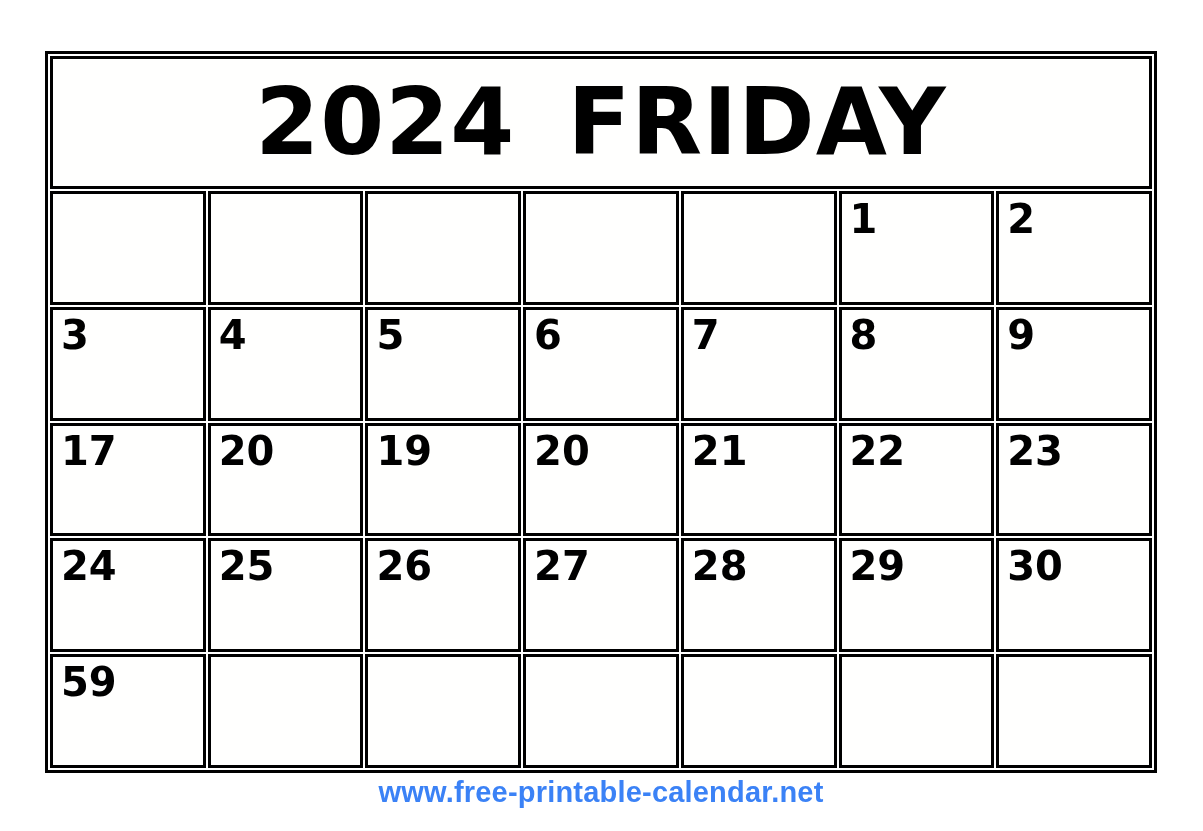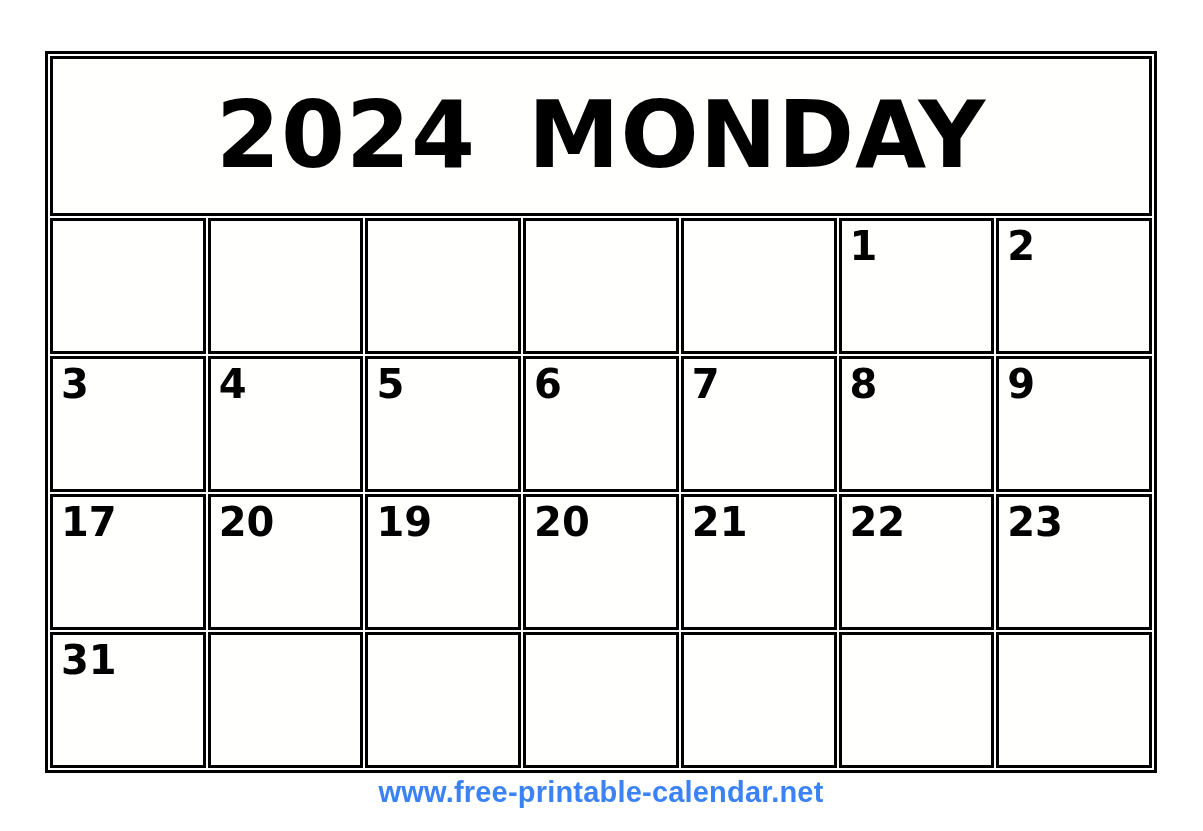--- a/index.html
+++ b/index.html
@@ -74,21 +74,21 @@
 </style>
 </head>
 <body>
 
 <div class="page">
 
   <table class="calendar">
     <tbody>
       <tr>
         <td class="title-cell" colspan="7">
-          <span class="title-text"><span class="title-year">2024</span><span class="title-month">MONDAY</span></span>
+          <span class="title-text"><span class="title-year">2024</span><span class="title-month">FRIDAY</span></span>
         </td>
       </tr>
       <tr>
         <td class="day-cell"></td>
         <td class="day-cell"></td>
         <td class="day-cell"></td>
         <td class="day-cell"></td>
         <td class="day-cell"></td>
         <td class="day-cell">1</td>
         <td class="day-cell">2</td>
@@ -105,21 +105,30 @@
       <tr>
         <td class="day-cell">17</td>
         <td class="day-cell">20</td>
         <td class="day-cell">19</td>
         <td class="day-cell">20</td>
         <td class="day-cell">21</td>
         <td class="day-cell">22</td>
         <td class="day-cell">23</td>
       </tr>
       <tr>
-        <td class="day-cell">31</td>
+        <td class="day-cell">24</td>
+        <td class="day-cell">25</td>
+        <td class="day-cell">26</td>
+        <td class="day-cell">27</td>
+        <td class="day-cell">28</td>
+        <td class="day-cell">29</td>
+        <td class="day-cell">30</td>
+      </tr>
+      <tr>
+        <td class="day-cell">59</td>
         <td class="day-cell"></td>
         <td class="day-cell"></td>
         <td class="day-cell"></td>
         <td class="day-cell"></td>
         <td class="day-cell"></td>
         <td class="day-cell"></td>
       </tr>
     </tbody>
   </table>
 

